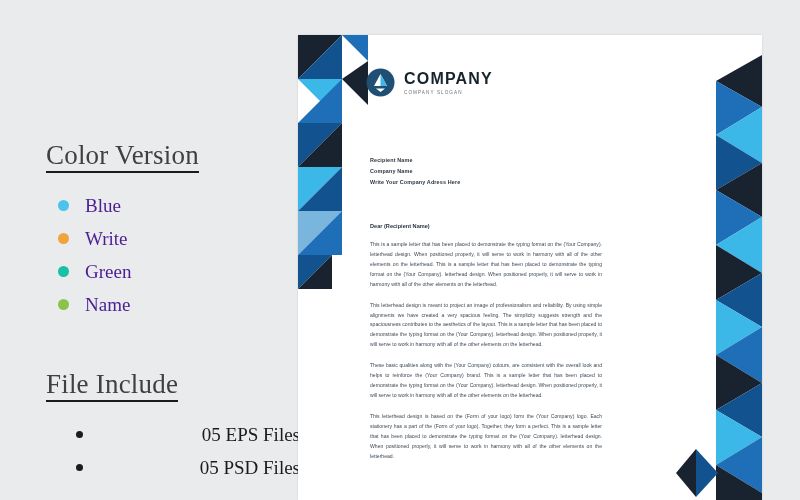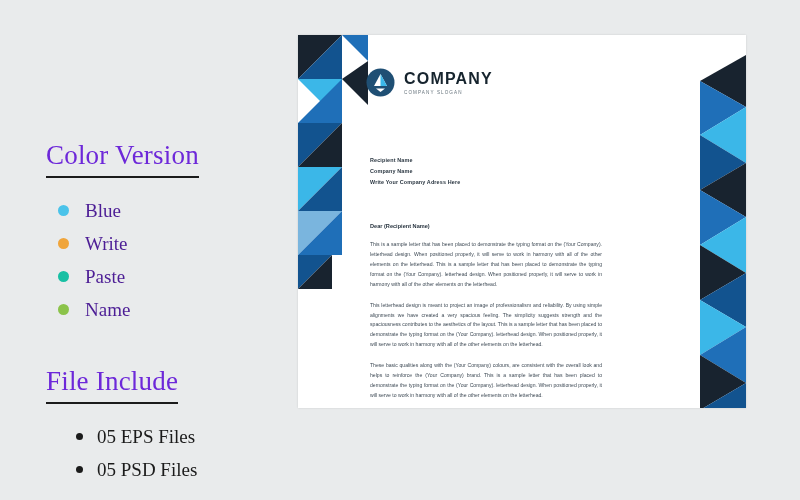--- a/index.html
+++ b/index.html
@@ -21,25 +21,24 @@
     left: 0;
     top: 0;
     width: 300px;
     height: 500px;
     box-sizing: border-box;
     padding: 140px 0 0 46px;
   }
 
   .section-title {
     font-size: 27px;
-    color: #6d28d9;
+    color: #404040;
     font-weight: normal;
     letter-spacing: .2px;
     display: inline-block;
-    padding-bottom: 5px;
     border-bottom: 2px solid #1b1b1b;
     margin: 0 0 16px 0;
     font-family: "Liberation Serif", serif;
   }
 
   .color-list {
     list-style: none;
     margin: 0;
     padding: 0 0 0 12px;
   }
@@ -68,41 +67,43 @@
     margin: 0;
     padding: 0 0 0 30px;
   }
   .file-list li {
     display: flex;
     align-items: center;
     height: 33px;
     font-size: 19px;
     color: #1b1b1b;
     font-family: "Liberation Serif", serif;
+    justify-content: space-between;
   }
   .bullet {
     width: 7px;
     height: 7px;
     border-radius: 50%;
     background: #1b1b1b;
     margin-right: 14px;
     flex: 0 0 auto;
     display: inline-block;
   }
 
   
   .doc-wrap {
     position: absolute;
     left: 298px;
     top: 35px;
     width: 448px;
-    height: 373px;
+    height: 465px;
     background: #ffffff;
     overflow: hidden;
     box-shadow: 0 0 2px rgba(0,0,0,.12);
+    padding-left: 16px;
   }
   .doc-inner {
     position: absolute;
     inset: 0;
     overflow: hidden;
   }
 
   
   .shape { position: absolute; }
 
@@ -162,41 +163,41 @@
     left: 72px;
     top: 205px;
     width: 232px;
     font-size: 5.1px;
     line-height: 1.95;
     color: #3d4954;
     text-align: justify;
   }
   .body-copy p { margin: 0 0 11px 0; }
 
-  .left-panel .section-title.second { margin-top: 8px; }
+  .left-panel .section-title.second { margin-top: 16px; }
 </style>
 </head>
 <body>
 
 <div class="left-panel">
 
   <h2 class="section-title">Color Version</h2>
 
   <ul class="color-list">
     <li>
       <span class="dot" style="background:#4bc3ea"></span>
       <span>Blue</span>
     </li>
     <li>
       <span class="dot" style="background:#f0a53b"></span>
       <span>Write</span>
     </li>
     <li>
       <span class="dot" style="background:#18c0a4"></span>
-      <span>Paste</span>
+      <span>Green</span>
     </li>
     <li>
       <span class="dot" style="background:#8bc34a"></span>
       <span>Name</span>
     </li>
   </ul>
 
   <div class="file-section">
     <h2 class="section-title second">File Include</h2>
     <ul class="file-list">

